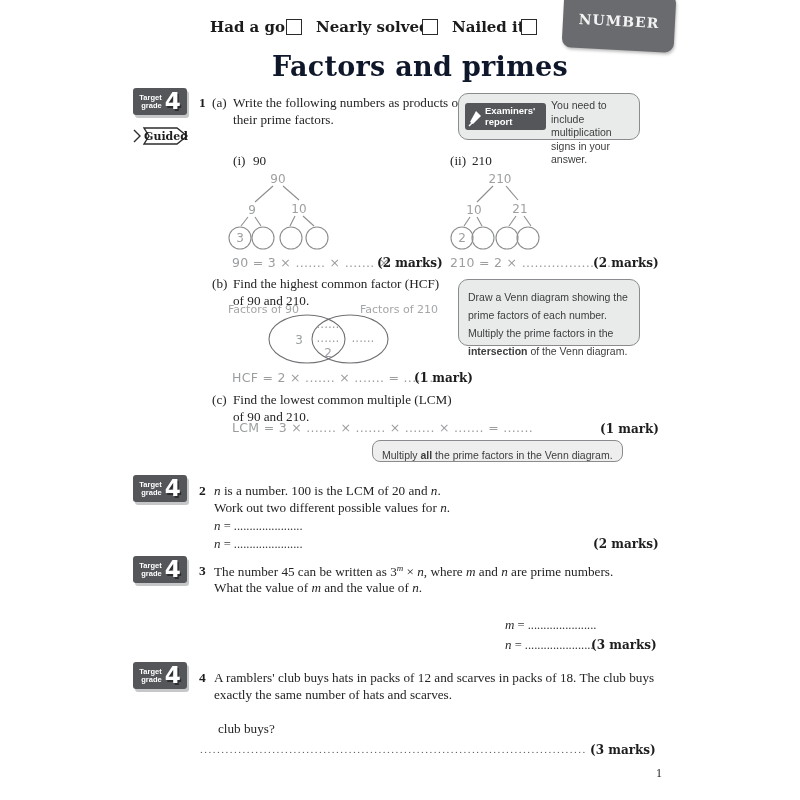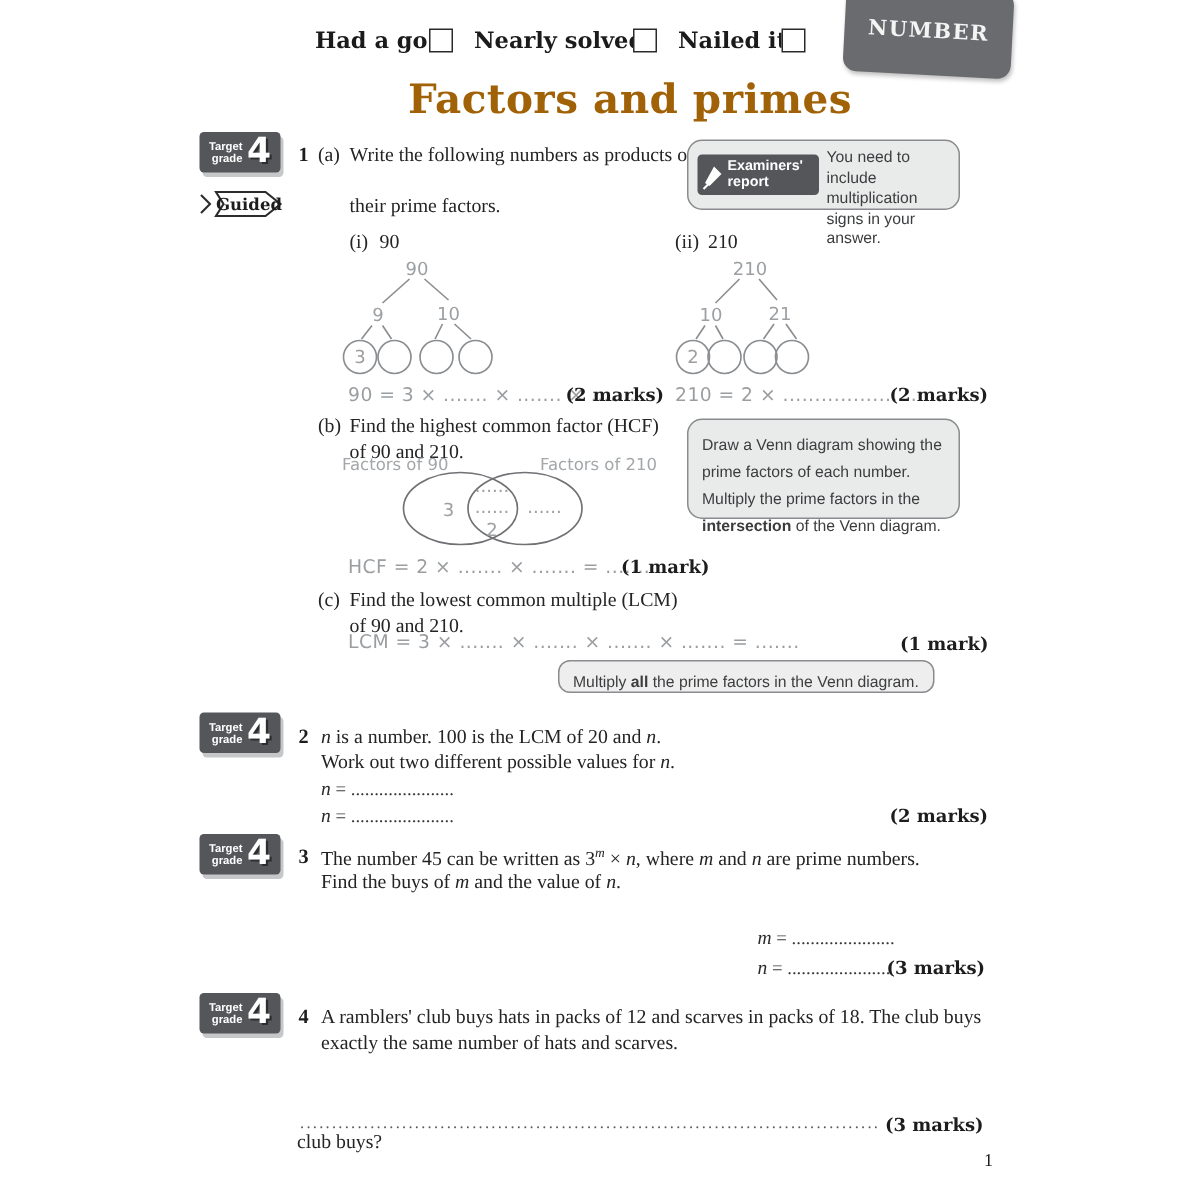--- a/index.html
+++ b/index.html
@@ -2,21 +2,21 @@
 <html><head>
 <meta charset="utf-8">
 <style>
   html,body{margin:0;padding:0;background:#fff;}
   #page{position:relative;width:800px;height:800px;background:#ffffff;overflow:hidden;
         font-family:"Liberation Serif",serif;color:#222;}
   .abs{position:absolute;}
   .nw{white-space:nowrap;}
   .hdr{font-family:"DejaVu Serif",serif;font-weight:bold;font-size:15px;color:#1b1b1b;}
   .cb{width:14px;height:14px;border:1.6px solid #2b2b2b;background:#fff;}
-  .title{font-family:"DejaVu Serif",serif;font-weight:bold;font-size:27px;color:#a16207;
+  .title{font-family:"DejaVu Serif",serif;font-weight:bold;font-size:27px;color:#0f172a;
          text-align:center;letter-spacing:0.3px;}
   .tab{background:#6a6b6e;border-radius:9px;color:#f4f4f4;display:flex;align-items:center;
        justify-content:center;font-family:"DejaVu Serif",serif;font-weight:bold;font-size:14px;
        letter-spacing:1px;transform:rotate(3deg);box-shadow:1px 2px 3px rgba(0,0,0,.25);}
   .badge{width:54px;height:27px;background:#54565a;border-radius:3px;box-shadow:2px 3px 0 #c6c7c9;
          display:flex;align-items:center;justify-content:center;gap:3px;color:#fff;}
   .badge .tg{font-family:"Liberation Sans",sans-serif;font-size:7.5px;font-weight:bold;
              line-height:8px;text-align:right;}
   .badge .g4{font-family:"DejaVu Sans",sans-serif;font-size:23px;font-weight:bold;line-height:23px;
              text-shadow:1.5px 1.5px 0 #2d2e30;}
@@ -64,21 +64,21 @@
     <svg width="58" height="20">
       <polyline points="2,4 8,10 2,16" fill="none" stroke="#2c2c2c" stroke-width="1.4"></polyline>
       <polygon points="12,2 45,2 55,10 45,18 12,18 17,10" fill="#fff" stroke="#2c2c2c" stroke-width="1.4"></polygon>
     </svg>
     <span class="abs guided-txt" style="left:12px;top:4px;width:40px;">Guided</span>
   </div>
 
   <div class="abs qnum" style="left:199px;top:95px;">1</div>
   <div class="abs qt" style="left:212px;top:95px;">(a)</div>
   <div class="abs qt nw" style="left:233px;top:95px;">Write the following numbers as products of</div>
-  <div class="abs qt nw" style="left:233px;top:112px;margin-top:17px;">their prime factors.</div>
+  <div class="abs qt nw" style="left:233px;top:112px;">their prime factors.</div>
 
   <div class="abs gbox" style="left:458px;top:93px;width:182px;height:47px;">
     <div class="abs dbadge" style="left:6px;top:9px;width:78px;height:27px;padding-left:3px;">
       <svg width="17" height="20">
         <polygon points="2,15 8,4 13,9 5,17" fill="#ffffff"></polygon>
         <line x1="1" y1="19" x2="5" y2="15" stroke="#ffffff" stroke-width="1.4"></line>
       </svg>
       <span><span>Examiners'</span><br>
       <span>report</span></span>
     </div>
@@ -179,32 +179,32 @@
   <div class="abs ans nw" style="left:214px;top:536px;"><i>n</i><span> = ......................</span></div>
   <div class="abs marks nw" style="left:593px;top:537px;">(2 marks)</div>
 
   <div class="abs badge" style="left:133px;top:556px;">
     <span class="tg"><span>Target</span><br>
     <span>grade</span></span>
     <span class="g4">4</span>
   </div>
   <div class="abs qnum" style="left:199px;top:563px;">3</div>
   <div class="abs qt nw" style="left:214px;top:563px;"><span>The number 45 can be written as 3</span><sup><i>m</i></sup><span> × </span><i>n</i><span>, where </span><i>m</i><span> and </span><i>n</i><span> are prime numbers.</span></div>
-  <div class="abs qt nw" style="left:214px;top:580px;"><span>Find the buys of </span><i>m</i><span> and the value of </span><i>n</i><span>.</span></div>
+  <div class="abs qt nw" style="left:214px;top:580px;"><span>What the value of </span><i>m</i><span> and the value of </span><i>n</i><span>.</span></div>
   <div class="abs ans nw" style="left:505px;top:617px;"><i>m</i><span> = ......................</span></div>
   <div class="abs ans nw" style="left:505px;top:637px;"><i>n</i><span> = ......................</span></div>
   <div class="abs marks nw" style="left:591px;top:638px;">(3 marks)</div>
 
   <div class="abs badge" style="left:133px;top:662px;">
     <span class="tg"><span>Target</span><br>
     <span>grade</span></span>
     <span class="g4">4</span>
   </div>
   <div class="abs qnum" style="left:199px;top:670px;">4</div>
   <div class="abs qt nw" style="left:214px;top:670px;">A ramblers' club buys hats in packs of 12 and scarves in packs of 18. The club buys</div>
   <div class="abs qt nw" style="left:214px;top:687px;">exactly the same number of hats and scarves.</div>
-  <div class="abs qt nw" style="left:198px;top:721px;margin-top:32px;">club buys?</div>
+  <div class="abs qt nw" style="left:218px;top:721px;">club buys?</div>
   <div class="abs ldots nw" style="left:200px;top:743px;">..........................................................................................................................................................</div>
   <div class="abs marks nw" style="left:590px;top:743px;">(3 marks)</div>
 
   <div class="abs pageno" style="left:656px;top:766px;">1</div>
 
 </div>
 
 </body></html>

